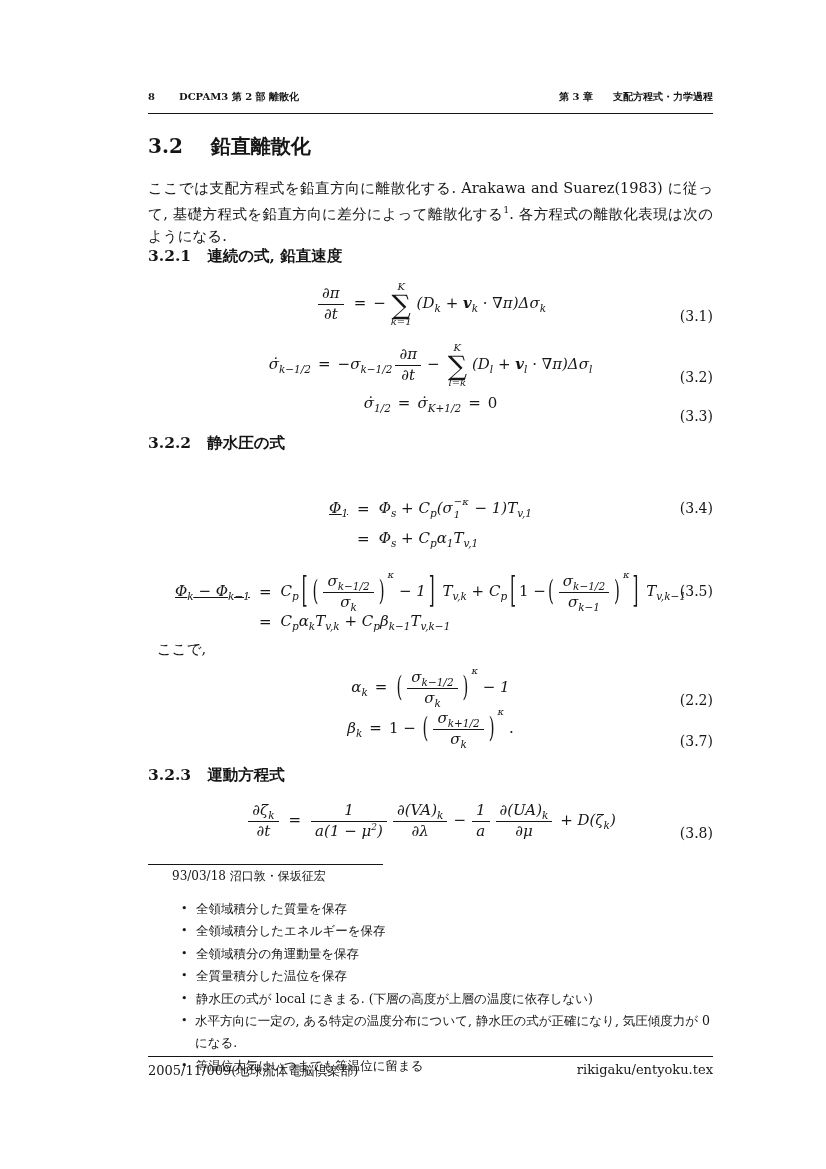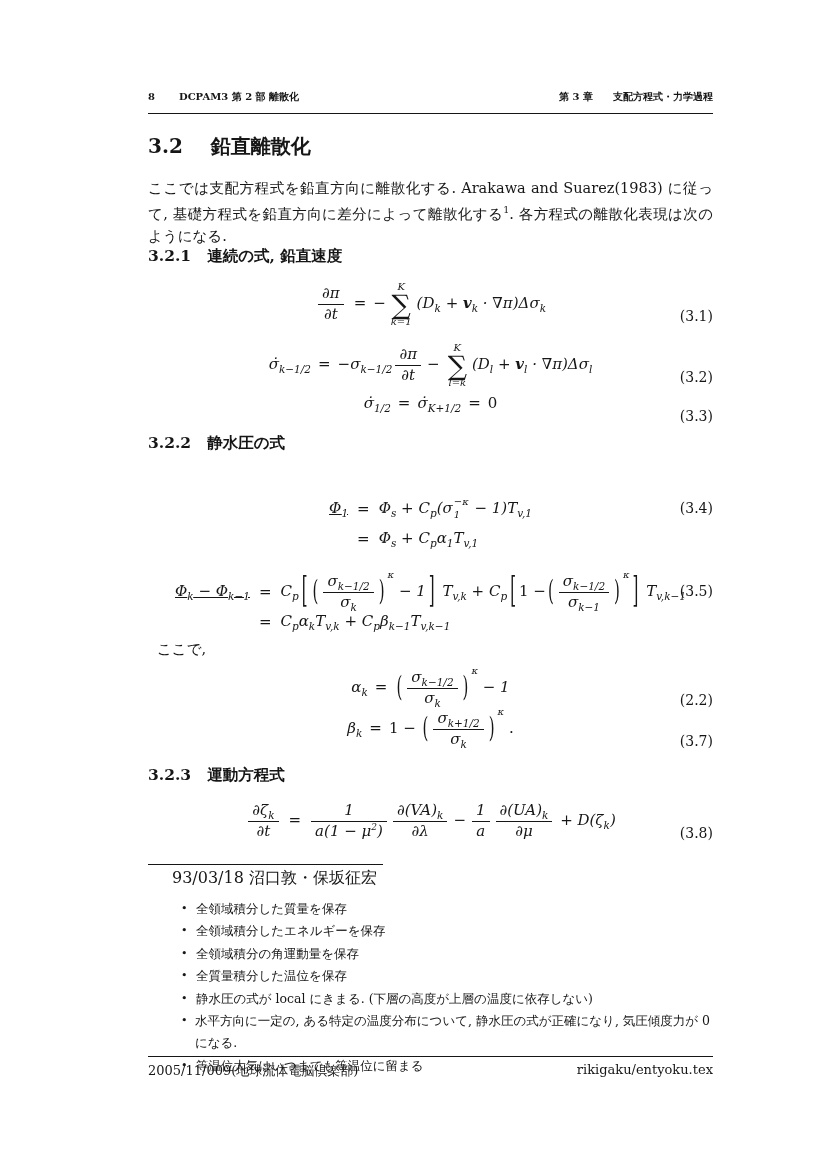--- a/index.html
+++ b/index.html
@@ -45,21 +45,21 @@
   .bp{display:inline-block;font-style:normal;transform:scaleY(1.8);margin:0 2px;}
   .bb{display:inline-block;font-style:normal;transform:scaleY(2.3);margin:0 3px;}
   .ksup{font-size:10px;position:relative;top:-12px;margin-left:1px;}
   .grid{display:grid;grid-template-columns:max-content max-content max-content;justify-content:center;
         column-gap:9px;align-items:center;}
   .gl{justify-self:end;white-space:nowrap;text-decoration:underline;}
   .gr{justify-self:start;white-space:nowrap;}
 
   
   .fn-rule{position:absolute;left:148px;top:864px;width:235px;border-top:1px solid #161616;}
-  .fn-credit{position:absolute;left:172px;top:868px;font-size:16px;}
+  .fn-credit{position:absolute;left:172px;top:868px;font-size:12px;}
   .fn-note{position:absolute;left:157px;top:883px;font-size:12px;}
   .bullets{position:absolute;left:181px;top:898px;width:534px;font-size:12.5px;}
   .bullets .row{display:flex;line-height:22.4px;}
   .bullets .b{width:15px;font-size:11px;}
 </style>
 </head>
 <body>
 
 <div class="page">
 

